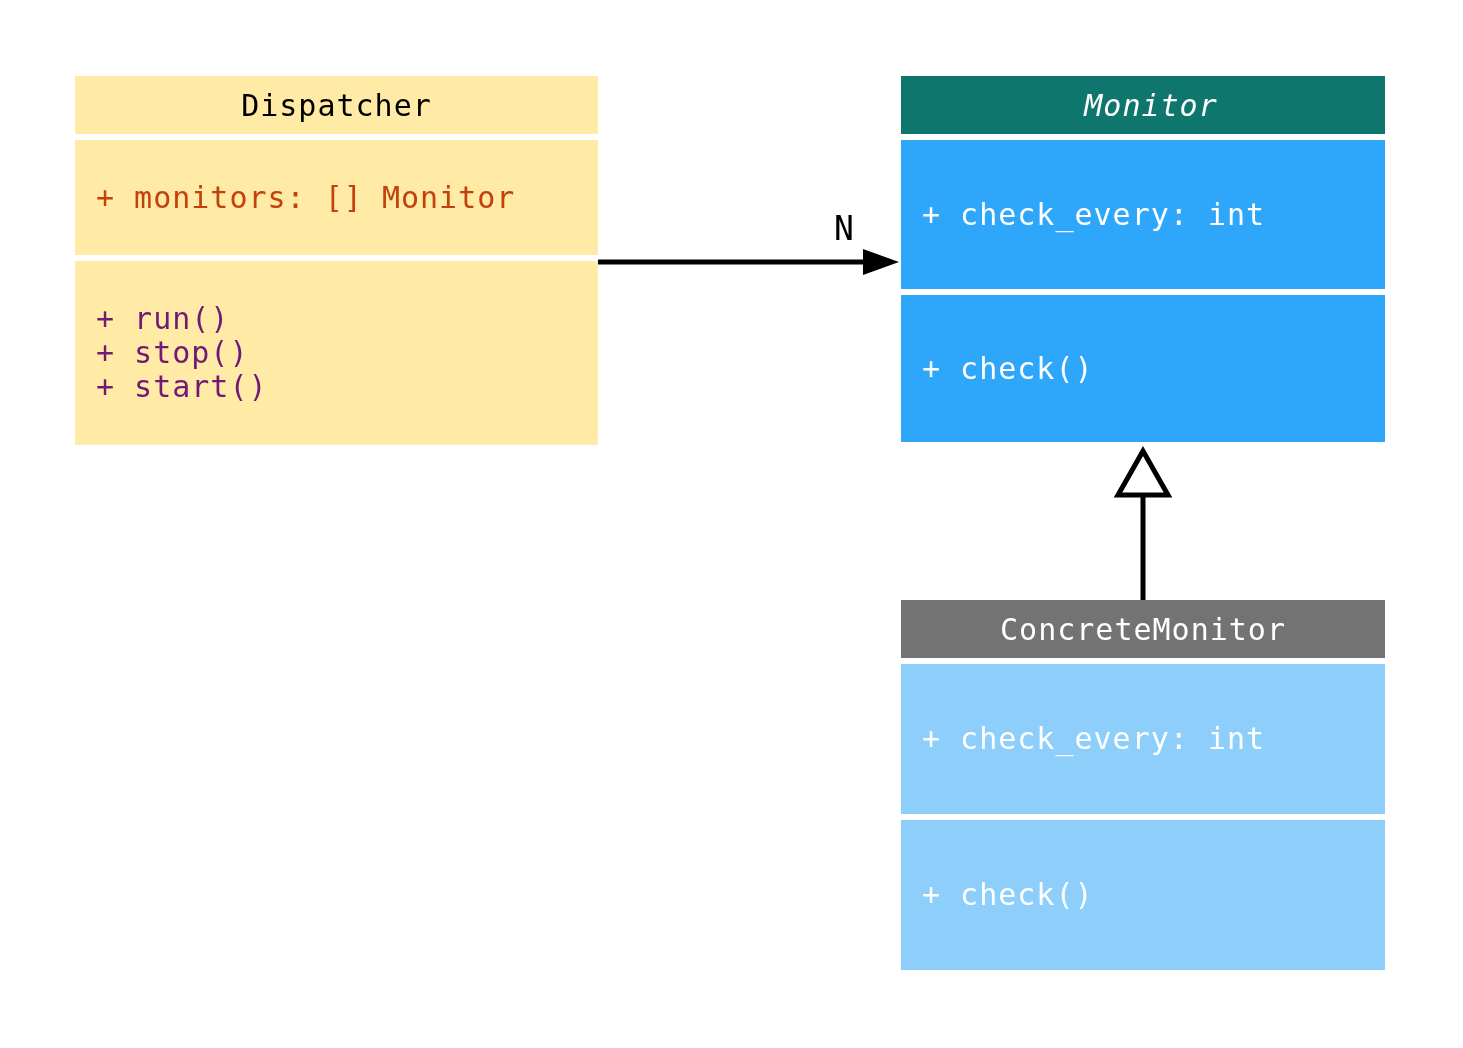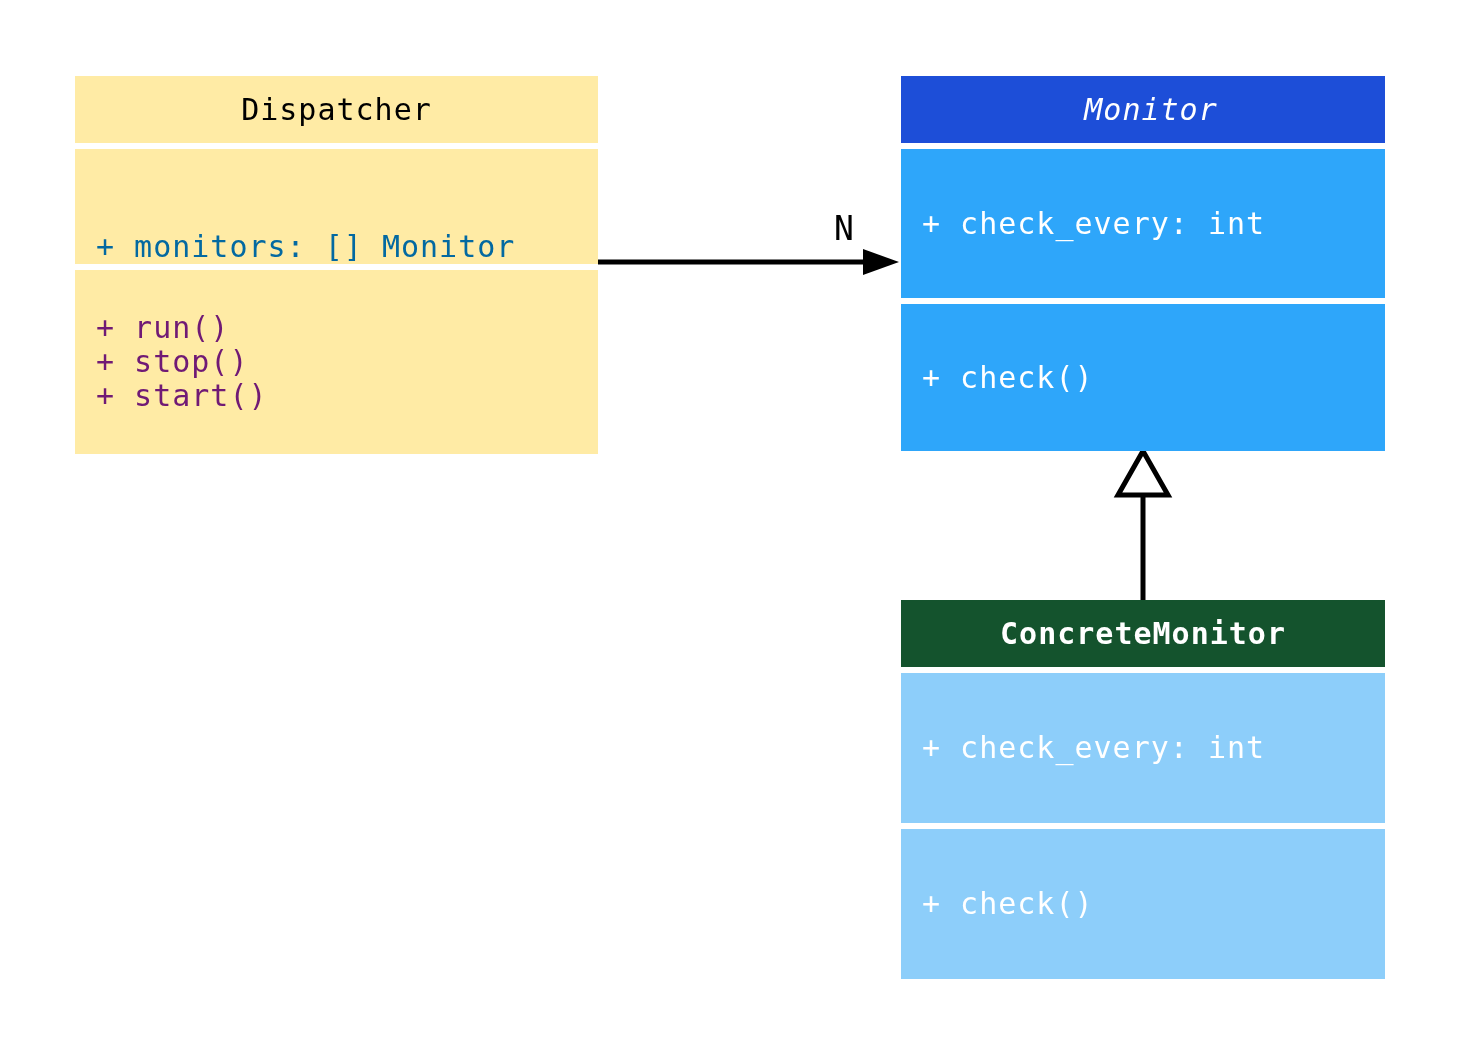--- a/index.html
+++ b/index.html
@@ -21,21 +21,21 @@
   }
 
   .class-box {
     position: absolute;
     display: flex;
     flex-direction: column;
     gap: 6px;                 
   }
   .sect { width: 100%; }
   .sect.header {
-    height: 67px;
+    height: 58px;
     display: flex; align-items: center; justify-content: center;
     font-size: 30px; letter-spacing: 1px;
   }
   .sect.attrs, .sect.methods {
     display: flex; flex-direction: column; justify-content: center;
     padding-left: 21px;
     font-size: 30px; letter-spacing: 1px;
   }
   .member { line-height: 34px; white-space: pre; }
 
@@ -64,42 +64,42 @@
       <text class="edge-label" x="844" y="240" text-anchor="middle" fill="#000000">N</text>
     </g>
     <g>
       <line class="gen-line" x1="1143" y1="496" x2="1143" y2="600" stroke="#000000"></line>
       <polygon class="gen-tri" points="1143,451 1118,495 1168,495" fill="#ffffff" stroke="#000000"></polygon>
     </g>
   </svg>
 
   <div class="class-box dispatcher">
     <div class="sect header" style="background: rgb(255, 235, 165); color: rgb(0, 0, 0);">Dispatcher</div>
-    <div class="sect attrs" style="background: rgb(255, 235, 165); color: #0369a1; justify-content: flex-end;">
+    <div class="sect attrs" style="background: rgb(255, 235, 165); color: #c2410c;">
       <div class="member">+ monitors: [] Monitor</div>
     </div>
     <div class="sect methods" style="background: rgb(255, 235, 165); color: #701a75;">
       <div class="member">+ run()</div>
       <div class="member">+ stop()</div>
       <div class="member">+ start()</div>
     </div>
   </div>
 
   <div class="class-box monitor">
-    <div class="sect header" style="background: #1d4ed8; color: rgb(255, 255, 255); padding-left: 16px;">Monitor</div>
+    <div class="sect header" style="background: #0f766e; color: rgb(255, 255, 255); padding-left: 16px;">Monitor</div>
     <div class="sect attrs" style="background: rgb(46, 166, 250); color: rgb(255, 255, 255);">
       <div class="member">+ check_every: int</div>
     </div>
     <div class="sect methods" style="background: rgb(46, 166, 250); color: rgb(255, 255, 255);">
       <div class="member">+ check()</div>
     </div>
   </div>
 
   <div class="class-box concrete">
-    <div class="sect header" style="background: #14532d; color: rgb(255, 255, 255); font-weight: bold;">ConcreteMonitor</div>
+    <div class="sect header" style="background: #737373; color: rgb(255, 255, 255);">ConcreteMonitor</div>
     <div class="sect attrs" style="background: rgb(141, 206, 250); color: rgb(255, 255, 255);">
       <div class="member">+ check_every: int</div>
     </div>
     <div class="sect methods" style="background: rgb(141, 206, 250); color: rgb(255, 255, 255);">
       <div class="member">+ check()</div>
     </div>
   </div>
 
 </div>
 

